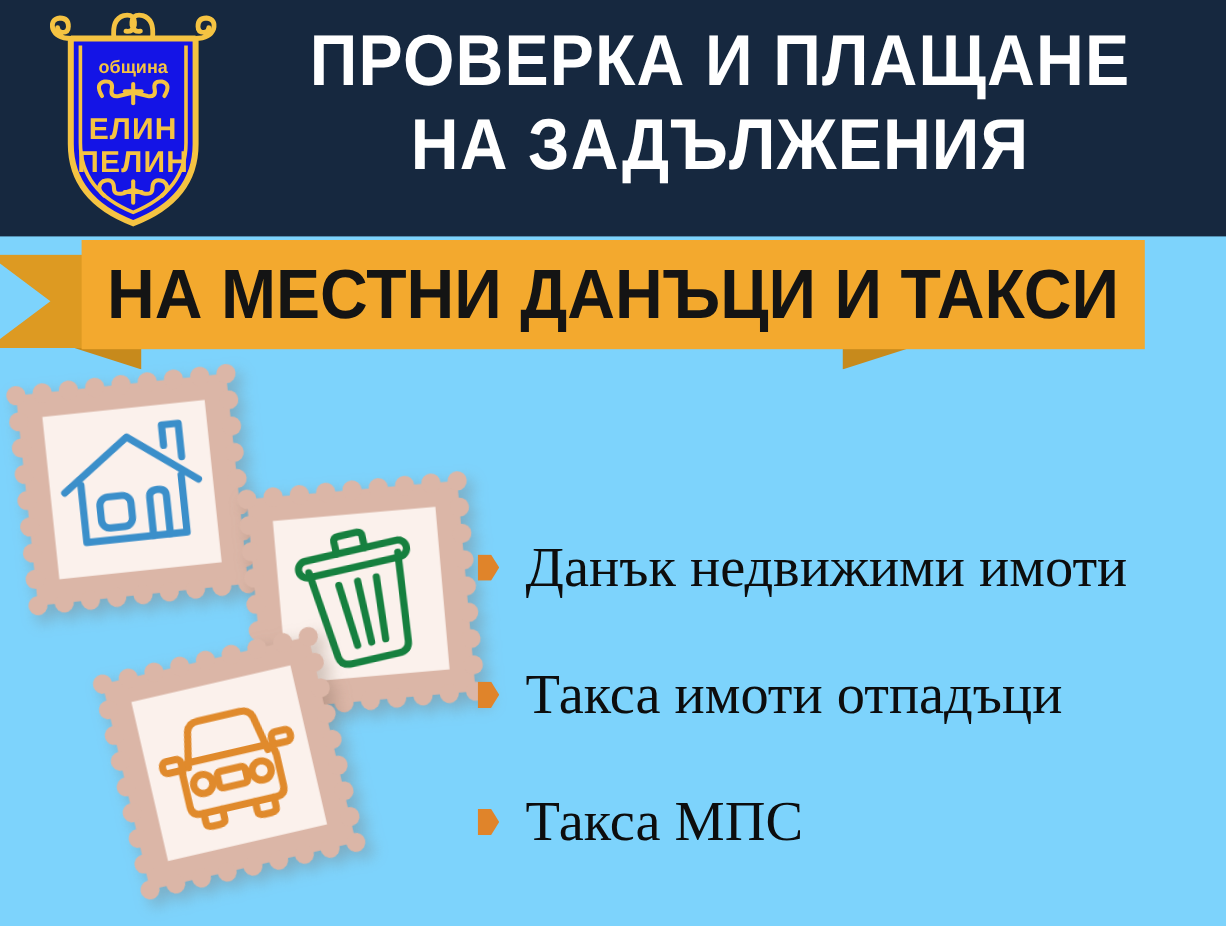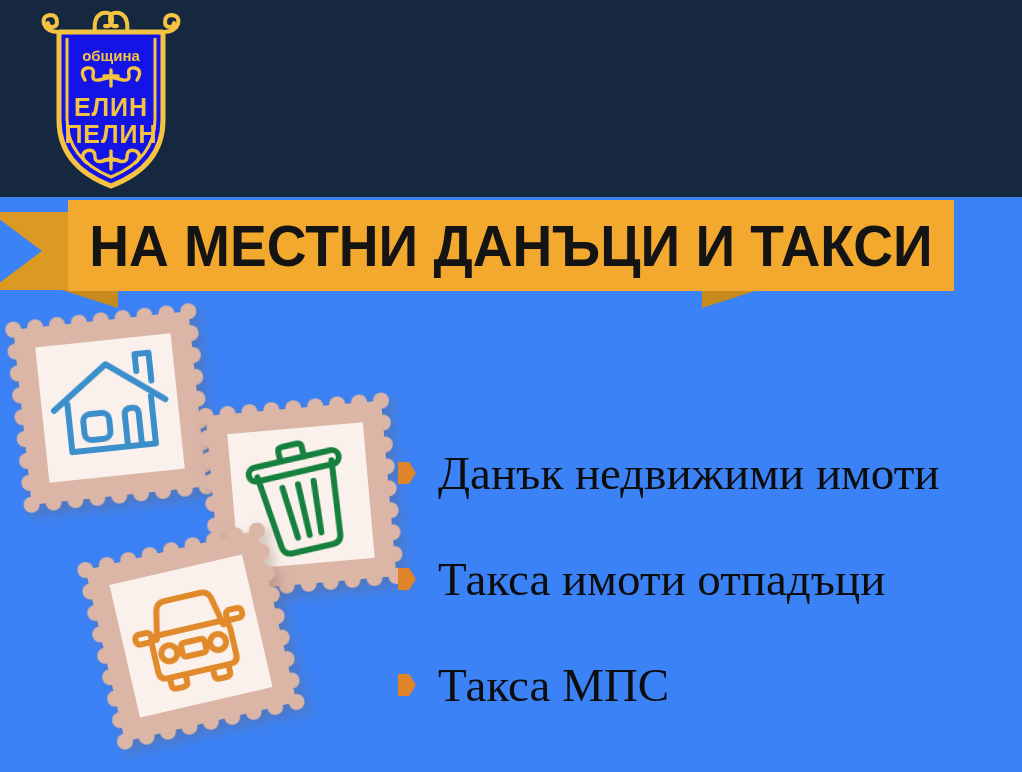--- a/index.html
+++ b/index.html
@@ -10,21 +10,21 @@
     width: 1022px;
     height: 772px;
     background: #e8e2da;
     font-family: "Liberation Sans", sans-serif;
     overflow: hidden;
   }
   .poster {
     position: relative;
     width: 1022px;
     height: 772px;
-    background: #3b82f6;
+    background: #7dd3fc;
     overflow: hidden;
   }
 
   
   .header {
     position: absolute;
     left: 0; top: 0;
     width: 1022px;
     height: 197px;
     background: #16283f;
@@ -206,20 +206,24 @@
 
         <g stroke="#f5c342" stroke-width="3.4" fill="none" stroke-linecap="round">
           <path d="M54 155 Q46 148 53 143 Q62 140 62 149 Q62 155 70 153 L78 150"></path>
           <path d="M102 155 Q110 148 103 143 Q94 140 94 149 Q94 155 86 153 L78 150"></path>
           <path d="M78 143 L78 161"></path>
           <path d="M71 152 L85 152"></path>
         </g>
       </svg>
     </div>
 
+    <div class="title-block">
+      <span class="title-line">ПРОВЕРКА И ПЛАЩАНЕ</span>
+      <span class="title-line">НА ЗАДЪЛЖЕНИЯ</span>
+    </div>
   </div>
 
   <div class="ribbon-wrap">
     <div class="ribbon-tail left"></div>
     <div class="ribbon-tail right"></div>
     <div class="ribbon-fold-l"></div>
     <div class="ribbon-fold-r"></div>
     <div class="ribbon-main">
       <span class="ribbon-text">НА МЕСТНИ ДАНЪЦИ И ТАКСИ</span>
     </div>

